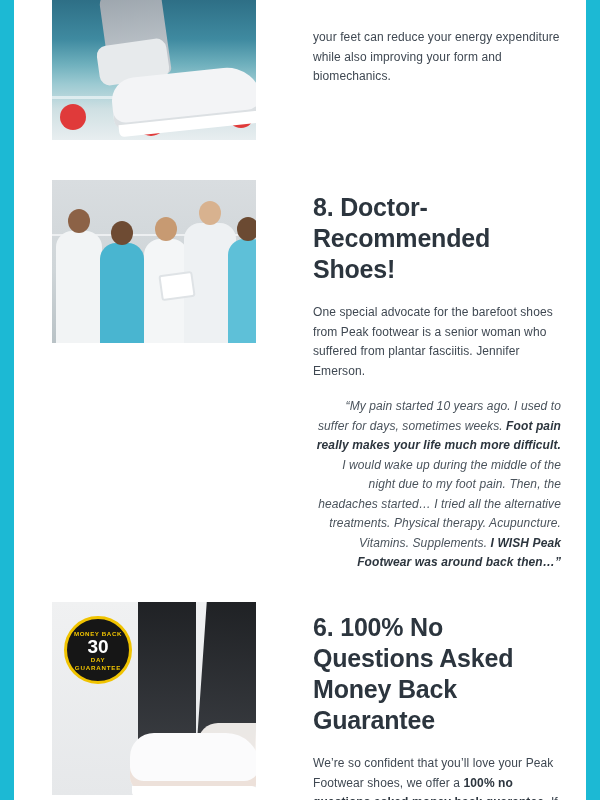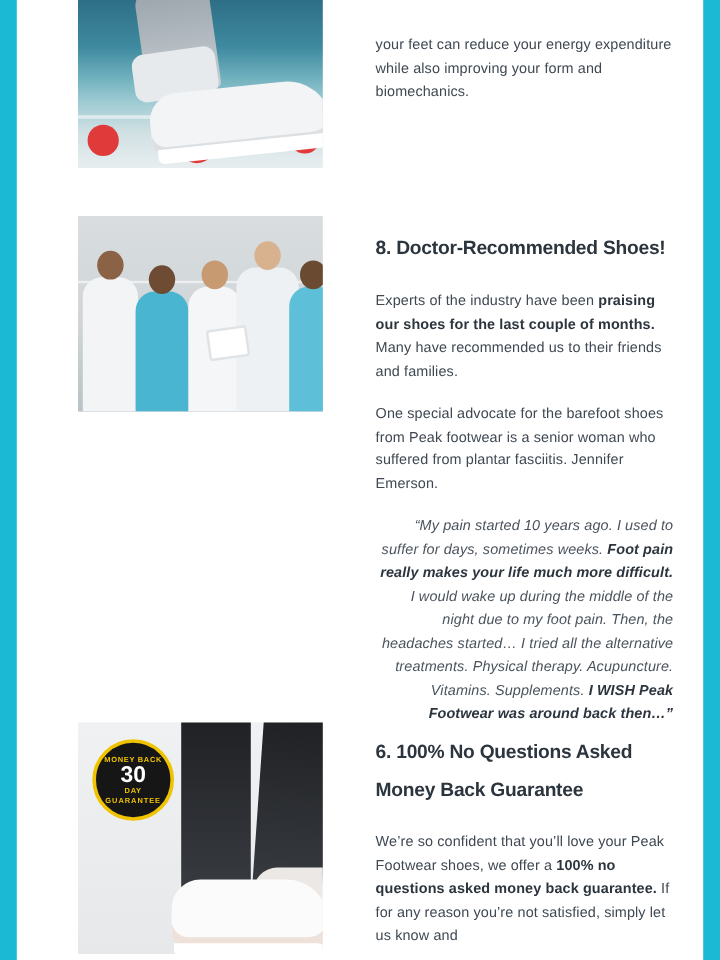--- a/index.html
+++ b/index.html
@@ -32,38 +32,37 @@
   .section {
     position: relative;
     width: 100%;
   }
   .media {
     position: absolute;
     left: 38px;
     width: 204px;
     overflow: hidden;
     background: #dfe3e6;
-    margin-left: 13px;
   }
   .textcol {
     position: absolute;
     left: 299px;
     width: 248px;
   }
   p {
     margin: 0 0 16px 0;
     font-size: 12px;
     line-height: 19.5px;
     color: #3f4852;
     letter-spacing: 0.1px;
   }
   p b, .bold { font-weight: bold; color: #2c353e; }
   h2 {
     margin: 0 0 18px 0;
-    font-size: 16px;
+    font-size: 25px;
     line-height: 31px;
     font-weight: bold;
     color: #2c353e;
     letter-spacing: -0.2px;
   }
   .quote {
     font-style: italic;
     color: #4a535c;
     text-align: right;
   }
@@ -239,21 +238,20 @@
         <div class="doc d5">
             <span class="head"></span>
           </div>
         <div class="doc d6">
             <span class="head"></span>
           </div>
         <div class="clipboard"></div>
       </div>
       <div class="textcol" style="top:26px;">
         <h2>8. Doctor-Recommended Shoes!</h2>
-        <p>Experts of the industry have been <b>praising our shoes for the last couple of months.</b> Many have recommended us to their friends and families.</p>
         <p>One special advocate for the barefoot shoes from Peak footwear is a senior woman who suffered from plantar fasciitis. Jennifer Emerson.</p>
         <p class="quote">“My pain started 10 years ago. I used to suffer for days, sometimes weeks. <b>Foot pain really makes your life much more difficult.</b> I would wake up during the middle of the night due to my foot pain. Then, the headaches started… I tried all the alternative treatments. Physical therapy. Acupuncture. Vitamins. Supplements. <b>I WISH Peak Footwear was around back then…”</b></p>
       </div>
     </div>
 
     <div class="section" style="height:220px;">
       <div class="media img-legs" style="top:4px;">
         <div class="leg-l"></div>
         <div class="leg-r"></div>
         <div class="shoe-c"></div>

